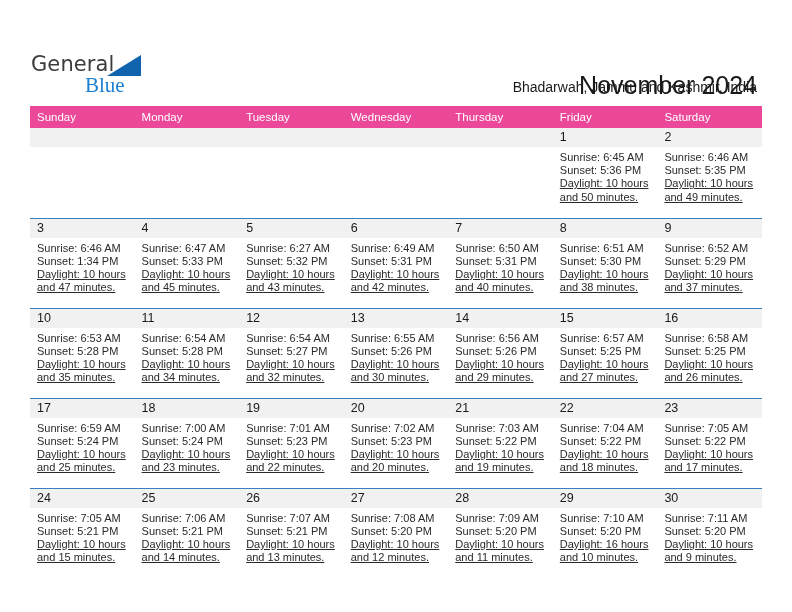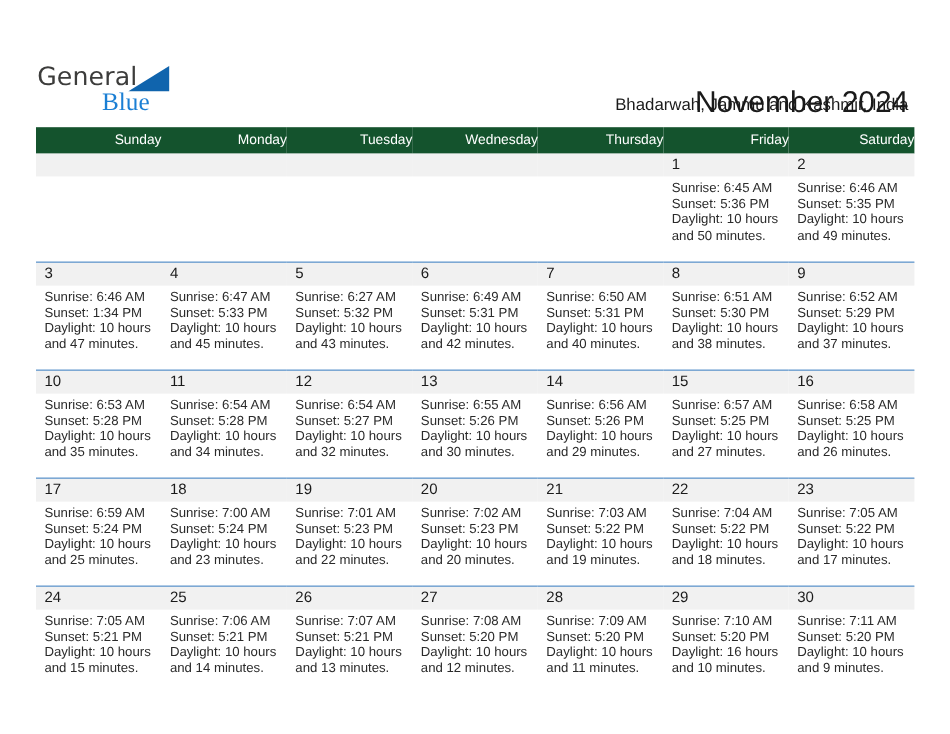--- a/index.html
+++ b/index.html
@@ -95,25 +95,25 @@
     width: 732px;
   }
 
   table.cal {
     border-collapse: collapse;
     width: 732px;
     table-layout: fixed;
   }
 
   thead th {
-    background: #14532d;
+    background: #ec4899;
     color: #ffffff;
     font-size: 11.5px;
     font-weight: normal;
-    text-align: right;
+    text-align: left;
     padding: 5px 0 5px 7px;
     height: 18px;
     box-sizing: border-box;
   }
 
   tbody tr.week-row td {
     vertical-align: top;
     padding: 0;
     border-top: 1.6px solid #3b7ec0;
     height: 90px;
@@ -146,20 +146,21 @@
     padding: 4px 6px 0 7px;
     font-size: 11px;
     line-height: 13.2px;
     color: #2a2a2a;
   }
   .details div {
     white-space: nowrap;
   }
   .details .daylight {
     white-space: normal;
+    text-decoration: underline;
   }
 </style>
 </head>
 <body>
 
 <div class="page">
 
   <div class="header">
 
     <div class="logo">

